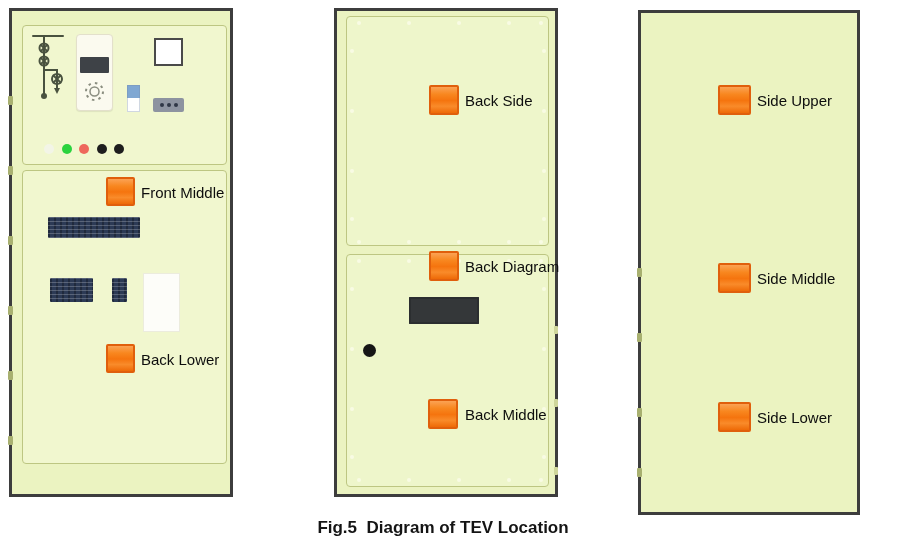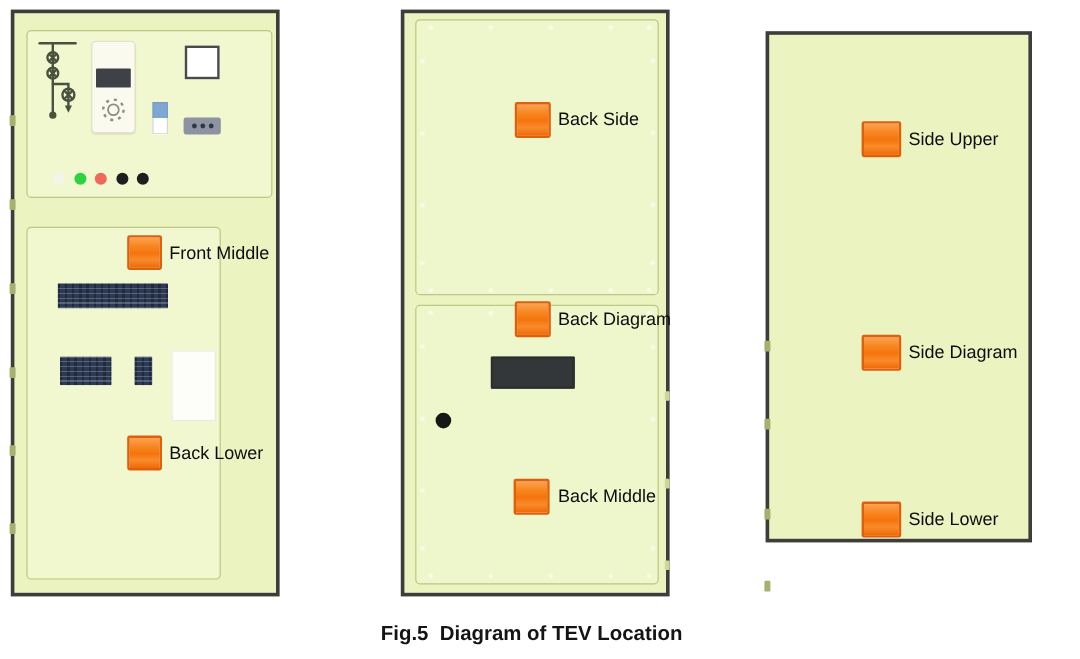--- a/index.html
+++ b/index.html
@@ -3,26 +3,26 @@
 <meta charset="utf-8">
 <style>
   html,body{margin:0;padding:0;background:#ffffff;}
   .stage{position:relative;width:900px;height:549px;background:#ffffff;overflow:hidden;
          font-family:"Liberation Sans", sans-serif;color:#0e0e0e;}
 
   
   .cabinet{position:absolute;box-sizing:border-box;border:3px solid #3d3d3d;background:#ebf3c1;}
   .cab-front{left:9px;top:8px;width:224px;height:489px;}
   .cab-back{left:334px;top:8px;width:224px;height:489px;}
-  .cab-side{left:638px;top:26px;width:222px;height:426px;}
+  .cab-side{left:638px;top:10px;width:222px;height:505px;}
 
   
   .door{position:absolute;box-sizing:border-box;border:1px solid #bdc682;background:#f1f7cf;border-radius:4px;}
   .front-upper{left:10px;top:14px;width:205px;height:140px;}
-  .front-lower{left:10px;top:159px;width:162px;height:294px;margin-top:19px;}
+  .front-lower{left:10px;top:159px;width:205px;height:294px;}
   .back-upper-door{left:9px;top:5px;width:203px;height:230px;background:#eef6cb;}
   .back-lower-door{left:9px;top:243px;width:203px;height:233px;background:#eef6cb;}
 
   
   .notch{position:absolute;width:5px;height:9px;background:#a8b070;left:-4px;border-radius:1px;}
   .tab-r{position:absolute;width:4px;height:8px;background:#cfd69b;right:-3px;border-radius:1px;}
 
   
   .bolts{position:absolute;left:10px;top:4px;width:4px;height:4px;border-radius:50%;background:#f8fbe4;
     box-shadow:50px 0 #f8fbe4,100px 0 #f8fbe4,150px 0 #f8fbe4,182px 0 #f8fbe4,
@@ -167,20 +167,20 @@
   <div class="cabinet cab-side">
     <div class="notch" style="top:255px"></div>
     <div class="notch" style="top:320px"></div>
     <div class="notch" style="top:395px"></div>
     <div class="notch" style="top:455px"></div>
 
     <div class="sensor" style="left:77px;top:72px;width:33px;height:30px;"></div>
     <span class="sensor-label" style="left:116px;top:87px;">Side Upper</span>
 
     <div class="sensor" style="left:77px;top:250px;width:33px;height:30px;"></div>
-    <span class="sensor-label" style="left:116px;top:265px;">Side Diagram</span>
+    <span class="sensor-label" style="left:116px;top:265px;">Side Middle</span>
 
     <div class="sensor" style="left:77px;top:389px;width:33px;height:30px;"></div>
     <span class="sensor-label" style="left:116px;top:404px;">Side Lower</span>
   </div>
 
   <div class="caption">Fig.5  Diagram of TEV Location</div>
 </div>
 
 </body></html>

